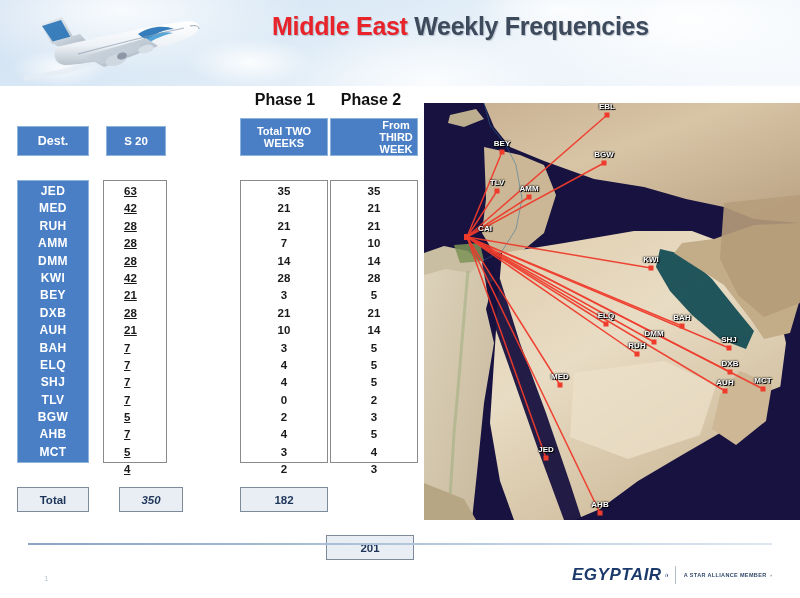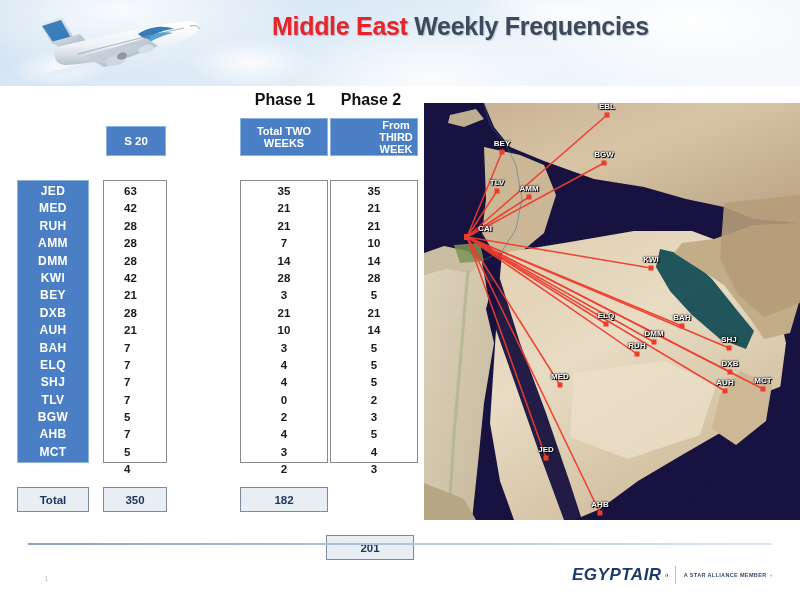--- a/index.html
+++ b/index.html
@@ -96,34 +96,34 @@
     background: #ffffff;
     border: 1.5px solid #8a8a8a;
     padding-top: 2px;
   }
   .num-col .cell {
     height: 17.4px; line-height: 17.4px;
     color: #1a1a1a; font-size: 11.5px; font-weight: bold;
     text-align: center;
   }
   #s20-col { left: 103px; width: 64px; }
-  #s20-col .cell { text-align: left; padding-left: 20px; }
+  #s20-col .cell { text-align: left; padding-left: 20px; text-decoration: underline; }
   #p1-col  { left: 240px; width: 88px; }
   #p2-col  { left: 330px; width: 88px; }
 
   
   .total-box {
     position: absolute; top: 487px; height: 25px;
     background: #e9eef5;
     border: 1.5px solid #7d8a99;
     color: #1f3558; font-size: 11.5px; font-weight: bold;
     display: flex; align-items: center; justify-content: center;
   }
   #total-label { left: 17px;  width: 72px; }
-  #total-s20   { left: 103px; width: 64px; }
+  #total-s20   { left: 119px; width: 64px; font-style: italic; }
   #total-p1    { left: 240px; width: 88px; }
   #total-p2    { left: 326px; width: 88px; margin-top: 48px; }
 
   
   #map {
     position: absolute; left: 424px; top: 103px;
     width: 376px; height: 417px;
     overflow: hidden;
     background: #14123c;
   }
@@ -220,20 +220,21 @@
     </svg>
 
     <div id="title">
       <span class="t-red">Middle East</span><span class="t-dark"> Weekly Frequencies</span>
     </div>
   </div>
 
   <div class="phase-caption" id="phase1-caption">Phase 1</div>
   <div class="phase-caption" id="phase2-caption">Phase 2</div>
 
+  <div class="hdr-box" id="hdr-dest">Dest.</div>
   <div class="hdr-box" id="hdr-s20">S 20</div>
   <div class="hdr-box" id="hdr-p1">Total TWO WEEKS</div>
   <div class="hdr-box" id="hdr-p2">From THIRD WEEK</div>
 
   <div id="dest-col" class="data-col">
       <div class="cell">JED</div>
       <div class="cell">MED</div>
       <div class="cell">RUH</div>
       <div class="cell">AMM</div>
       <div class="cell">DMM</div>

